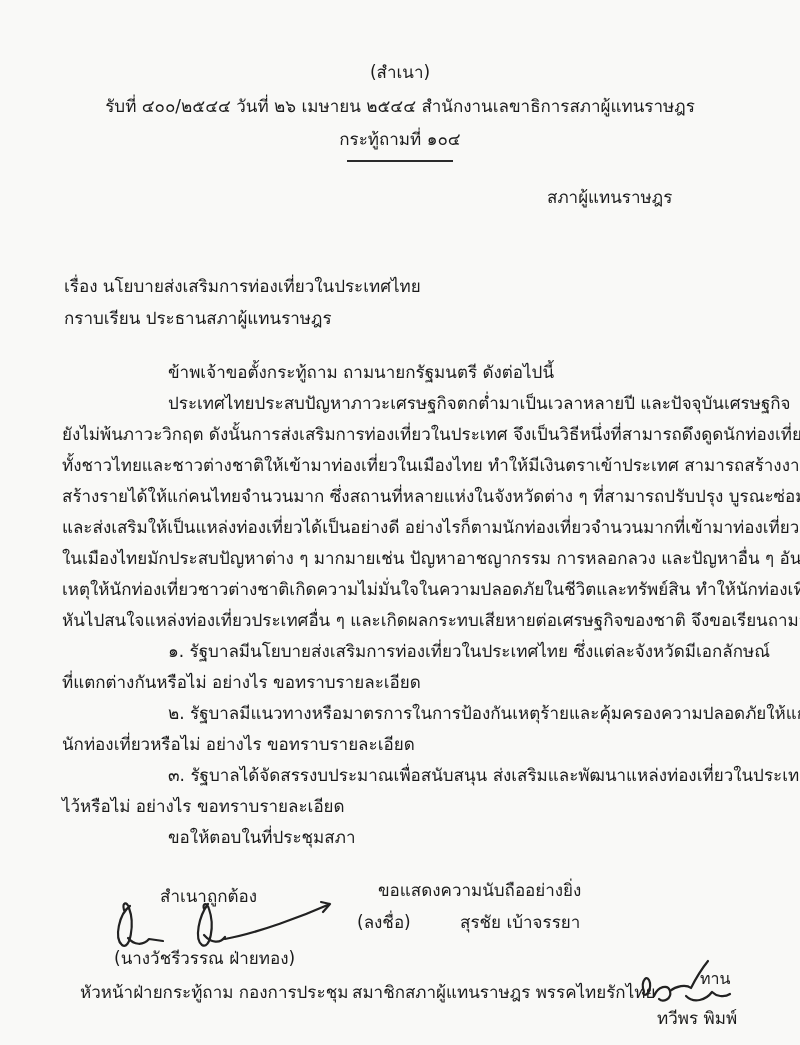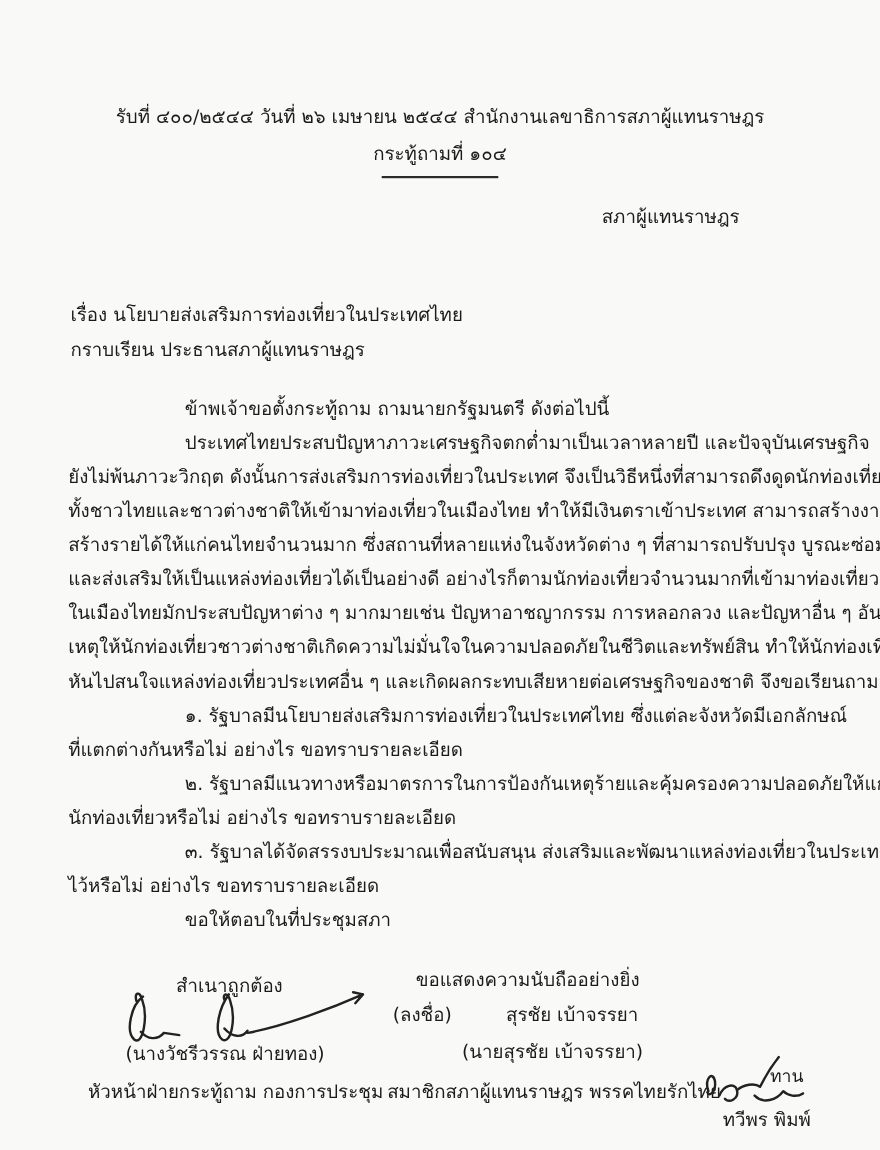--- a/index.html
+++ b/index.html
@@ -19,20 +19,21 @@
   .bline{height:31px;line-height:31px;white-space:nowrap;}
   .ind{padding-left:106px;}
   .ink{stroke:#222;fill:none;stroke-width:2.2;stroke-linecap:round;stroke-linejoin:round;}
   .hand{font-size:16px;}
 </style>
 </head>
 <body>
 
 <div class="page">
 
+  <div class="abs center" style="top:58px;">(สำเนา)</div>
   <div class="abs center" style="top:92px;">รับที่ ๔๐๐/๒๕๔๔ วันที่ ๒๖  เมษายน ๒๕๔๔ สำนักงานเลขาธิการสภาผู้แทนราษฎร</div>
   <div class="abs center" style="top:125px;">กระทู้ถามที่ ๑๐๔</div>
   <div class="rule"></div>
 
   <div class="abs" style="top:183px;left:547px;">สภาผู้แทนราษฎร</div>
 
   <div class="abs" style="top:272px;left:64px;">เรื่อง นโยบายส่งเสริมการท่องเที่ยวในประเทศไทย</div>
   <div class="abs" style="top:304px;left:64px;">กราบเรียน ประธานสภาผู้แทนราษฎร</div>
 
   <div id="body-lines">
@@ -61,21 +62,20 @@
     <path class="ink" d="M102,10 C93,22 88,45 96,51 C104,56 109,32 103,15 C101,8 96,9 98,15"></path>
     <path class="ink" d="M98,41 C105,49 114,50 119,43"></path>
     <path class="ink" d="M119,45 C152,39 197,22 224,10 L215,8 M224,10 L217,18"></path>
   </svg>
   <div class="abs" style="top:944px;left:114px;">(นางวัชรีวรรณ ฝ่ายทอง)</div>
   <div class="abs" style="top:978px;left:80px;">หัวหน้าฝ่ายกระทู้ถาม กองการประชุม</div>
 
   <div class="abs" style="top:876px;left:378px;">ขอแสดงความนับถืออย่างยิ่ง</div>
   <div class="abs" style="top:908px;left:357px;">(ลงชื่อ)</div>
   <div class="abs" style="top:908px;left:460px;">สุรชัย เบ้าจรรยา</div>
-  <div class="abs" style="top:942px;left:420px;">(นายสุรชัย เบ้าจรรยา)</div>
   <div class="abs" style="top:978px;left:352px;">สมาชิกสภาผู้แทนราษฎร พรรคไทยรักไทย</div>
 
   <div class="abs" style="top:956px;left:657px;margin-top:48px;">ทวีพร พิมพ์</div>
   <svg class="abs" style="top:958px;left:634px;" width="150" height="60" viewBox="0 0 150 60">
     <path class="ink" d="M10,34 C6,22 14,15 16,25 C17,34 11,40 9,35"></path>
     <path class="ink" d="M20,38 C24,28 34,26 36,33 C38,41 29,45 25,41"></path>
     <path class="ink" d="M36,33 C42,28 52,26 57,30 C62,20 70,8 74,3"></path>
     <path class="ink" d="M52,38 C60,46 72,42 78,34 C82,38 90,40 96,36"></path>
   </svg>
   <div class="abs hand" style="top:966px;left:700px;">ทาน</div>

